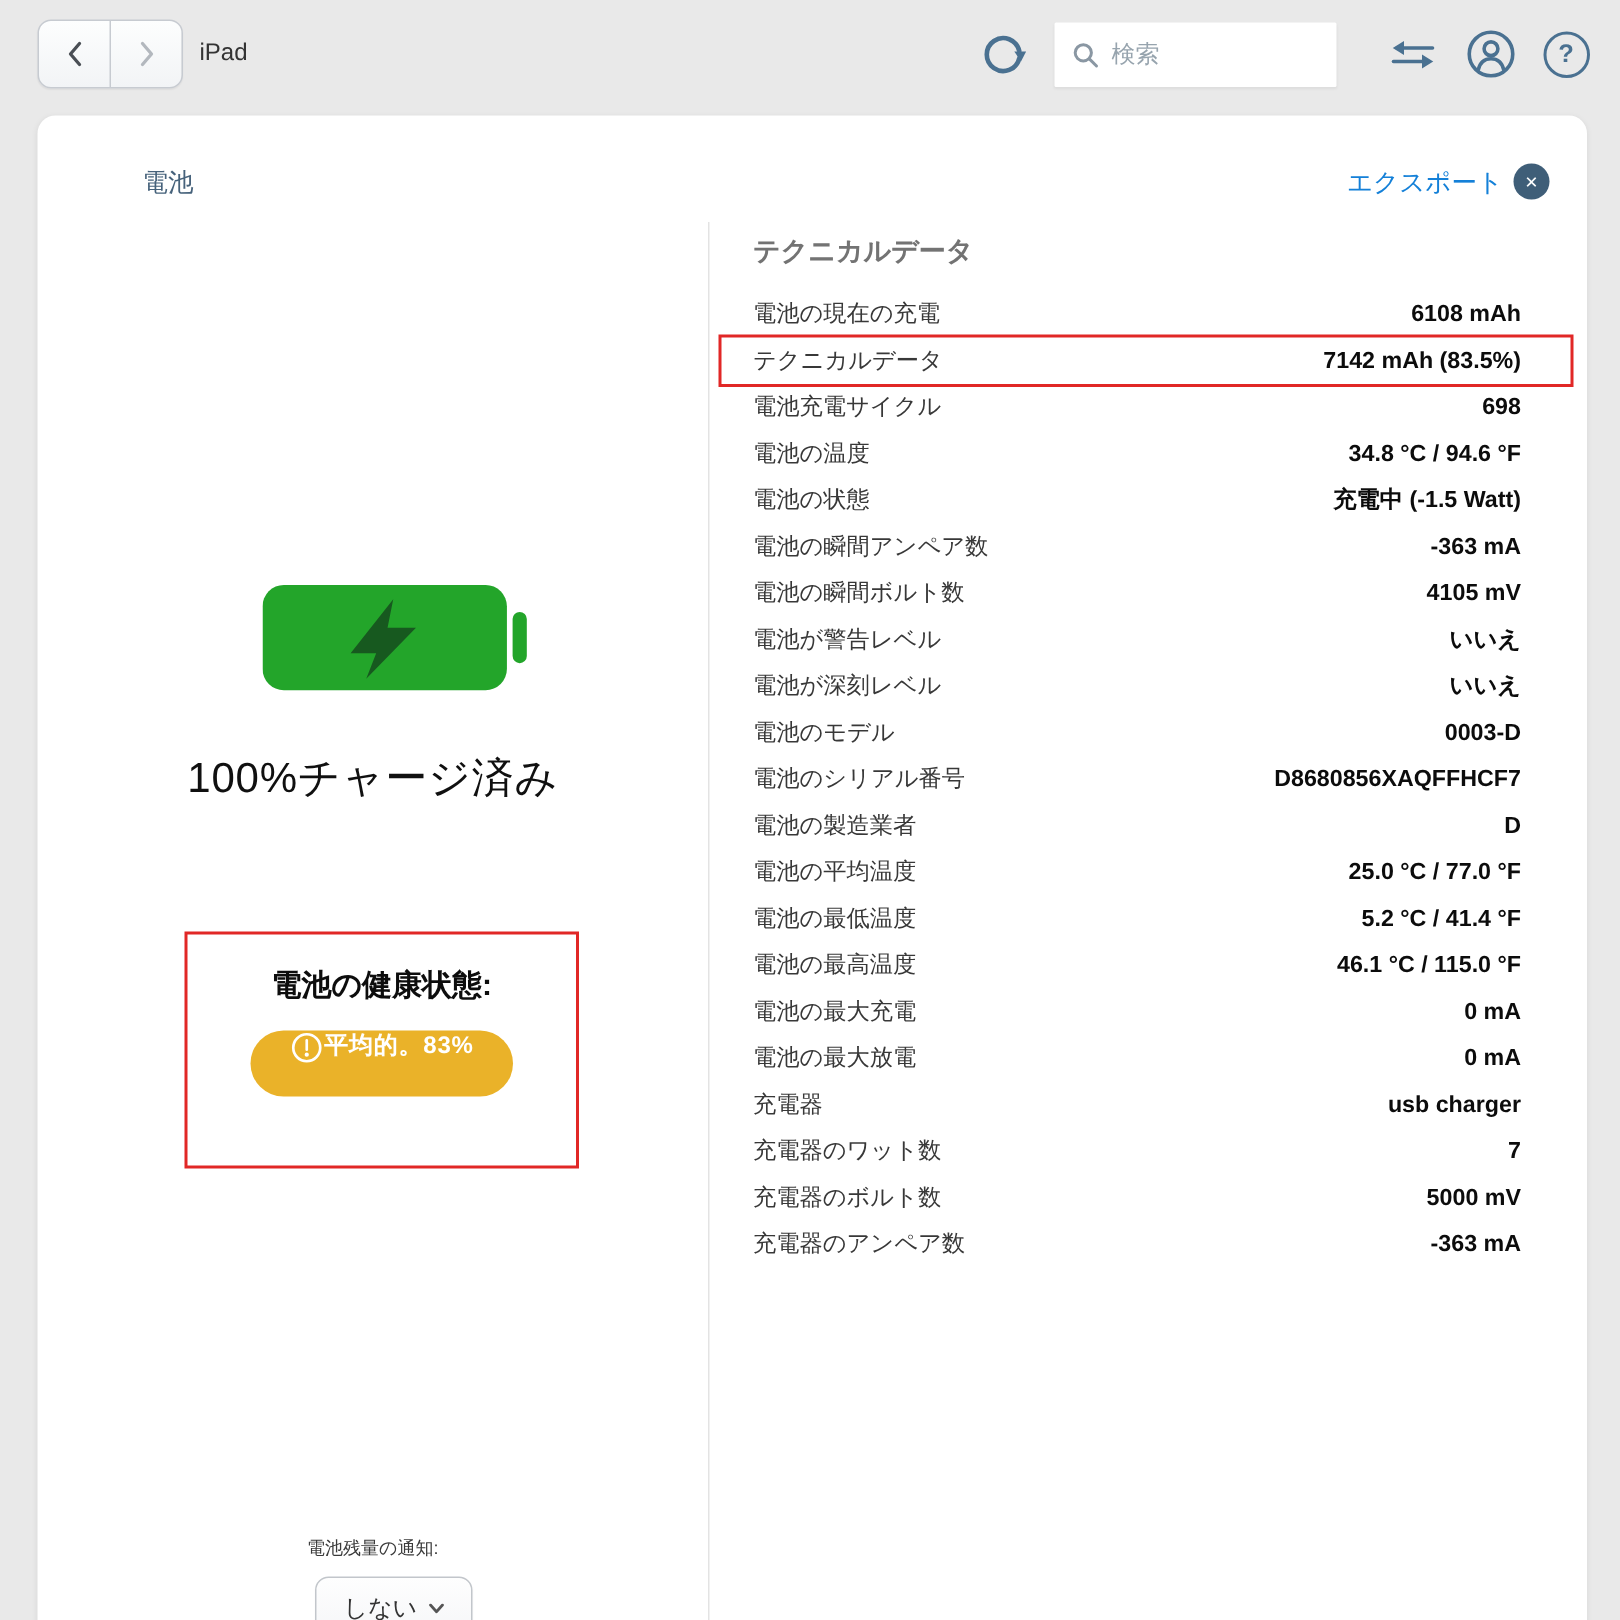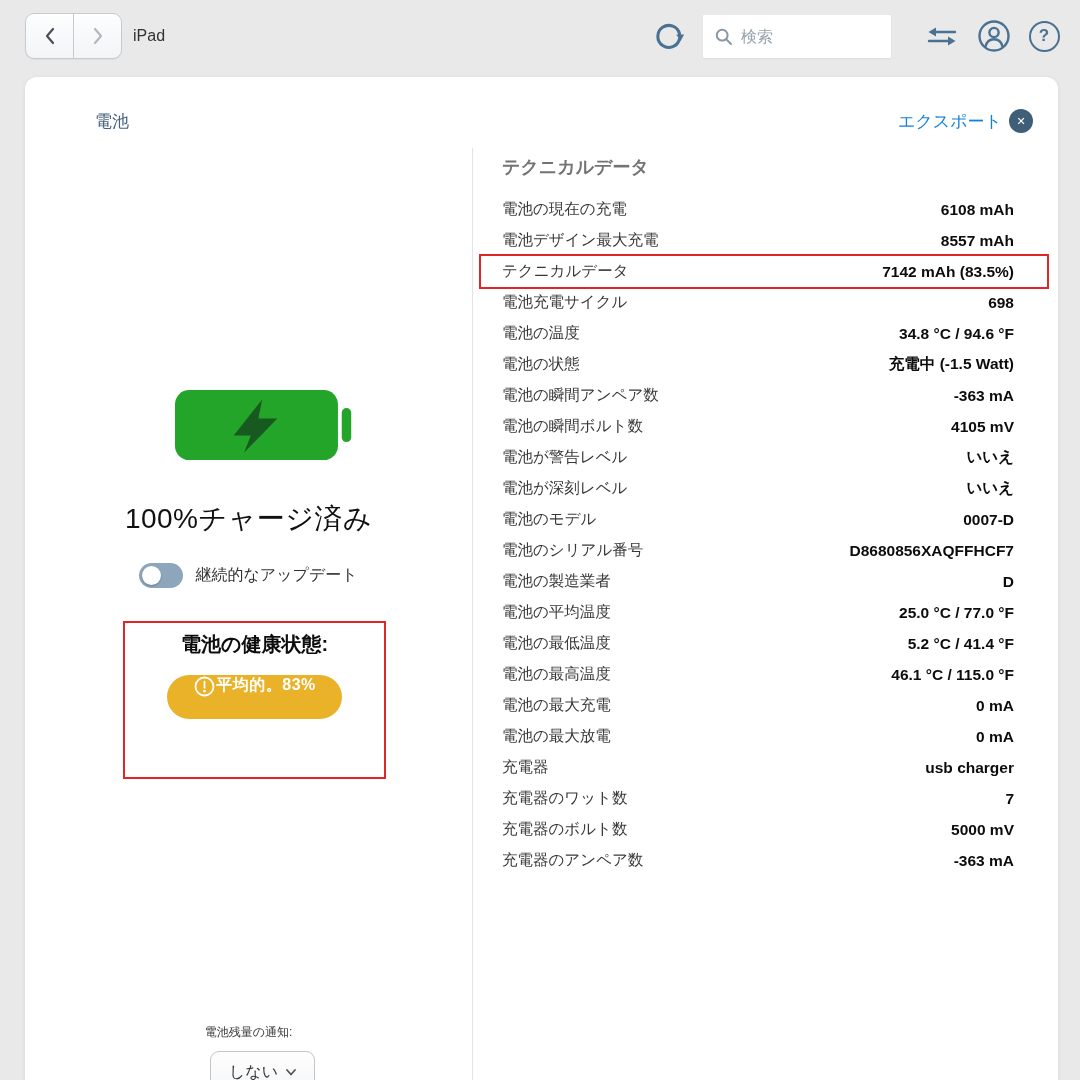--- a/index.html
+++ b/index.html
@@ -56,21 +56,21 @@
   .battery{position:absolute;left:175px;top:388px;width:180px;height:76px;}
   .charge-status{position:absolute;left:25px;top:500px;width:447px;text-align:center;
     font-size:28px;font-weight:400;color:#101010;letter-spacing:.5px;}
   .toggle-row{position:absolute;left:25px;top:563px;width:447px;display:flex;align-items:center;justify-content:center;gap:12px;}
   .toggle{width:44px;height:25px;border-radius:13px;background:var(--toggle-track);position:relative;cursor:pointer;}
   .toggle .knob{position:absolute;left:3px;top:3px;width:19px;height:19px;border-radius:50%;background:#fff;
     box-shadow:0 1px 2px rgba(0,0,0,.25);}
   .toggle-label{font-size:16px;color:#333;}
   .health-annotation{position:absolute;left:123px;top:621px;width:263px;height:158px;
     border:2px solid var(--annotation-red);display:flex;flex-direction:column;align-items:center;}
-  .health-heading{margin-top:8px;font-size:20px;font-weight:700;color:#0d0d0d;}
+  .health-heading{margin-top:20px;font-size:20px;font-weight:700;color:#0d0d0d;}
   .health-badge{margin-top:17px;height:44px;padding:0 26px;border-radius:22px;background:var(--badge-yellow);
     display:flex;align-items:flex-start;color:#fff;font-size:16px;font-weight:700;letter-spacing:.5px;}
   .health-badge svg{stroke:#fff;fill:none;stroke-width:1.7;stroke-linecap:round;}
   .health-badge svg .dot{fill:#fff;stroke:none;}
   .notify-label{position:absolute;left:25px;top:1024px;width:447px;text-align:center;font-size:12px;color:#3a3a3a;}
   .notify-select{position:absolute;left:210px;top:1051px;width:105px;height:42px;
     background:linear-gradient(#fefefe,#f5f6f8);border:1px solid #c2c6cb;border-radius:9px;
     display:flex;align-items:center;justify-content:center;gap:8px;font-size:16px;color:#333;cursor:pointer;
     box-shadow:0 1px 1px rgba(0,0,0,.05);}
   .notify-select svg{stroke:#555;fill:none;stroke-width:1.8;stroke-linecap:round;stroke-linejoin:round;}
@@ -153,26 +153,20 @@
   <div class="battery">
     <svg width="180" height="76" viewBox="0 0 190 80">
       <rect x="0" y="2" width="172" height="74" rx="15" fill="var(--battery-green)"></rect>
       <rect x="176" y="21" width="10" height="36" rx="5" fill="var(--battery-green)"></rect>
       <path d="M92 12 L62 50 H80 L73 68 L108 32 H88 Z" fill="var(--bolt-green)"></path>
     </svg>
   </div>
 
   <div class="charge-status">100%チャージ済み</div>
 
-  <div class="toggle-row">
-    <div class="toggle">
-      <div class="knob"></div>
-    </div>
-    <div class="toggle-label">継続的なアップデート</div>
-  </div>
 
   <div class="health-annotation">
     <div class="health-heading">電池の健康状態:</div>
     <div class="health-badge">
       <svg width="23" height="23" viewBox="0 0 22 22">
         <circle cx="11" cy="11" r="8.6"></circle>
         <line x1="11" y1="6.3" x2="11" y2="12.3"></line>
         <circle class="dot" cx="11" cy="15.4" r="1.35"></circle>
       </svg>
       <span>平均的。83%</span>
@@ -186,24 +180,20 @@
         <polyline points="1,1 5,5.5 9,1"></polyline>
       </svg>
   </div>
 
   <div class="tech-heading">テクニカルデータ</div>
   <div class="tech-table">
       <div class="trow">
         <span class="tlabel">電池の現在の充電</span>
         <span class="tvalue">6108 mAh</span>
       </div>
-      <div class="trow">
-        <span class="tlabel">電池デザイン最大充電</span>
-        <span class="tvalue">8557 mAh</span>
-      </div>
       <div class="trow hl">
         <span class="tlabel">テクニカルデータ</span>
         <span class="tvalue">7142 mAh (83.5%)</span>
       </div>
       <div class="trow">
         <span class="tlabel">電池充電サイクル</span>
         <span class="tvalue">698</span>
       </div>
       <div class="trow">
         <span class="tlabel">電池の温度</span>
@@ -224,21 +214,21 @@
       <div class="trow">
         <span class="tlabel">電池が警告レベル</span>
         <span class="tvalue">いいえ</span>
       </div>
       <div class="trow">
         <span class="tlabel">電池が深刻レベル</span>
         <span class="tvalue">いいえ</span>
       </div>
       <div class="trow">
         <span class="tlabel">電池のモデル</span>
-        <span class="tvalue">0007-D</span>
+        <span class="tvalue">0003-D</span>
       </div>
       <div class="trow">
         <span class="tlabel">電池のシリアル番号</span>
         <span class="tvalue">D8680856XAQFFHCF7</span>
       </div>
       <div class="trow">
         <span class="tlabel">電池の製造業者</span>
         <span class="tvalue">D</span>
       </div>
       <div class="trow">

